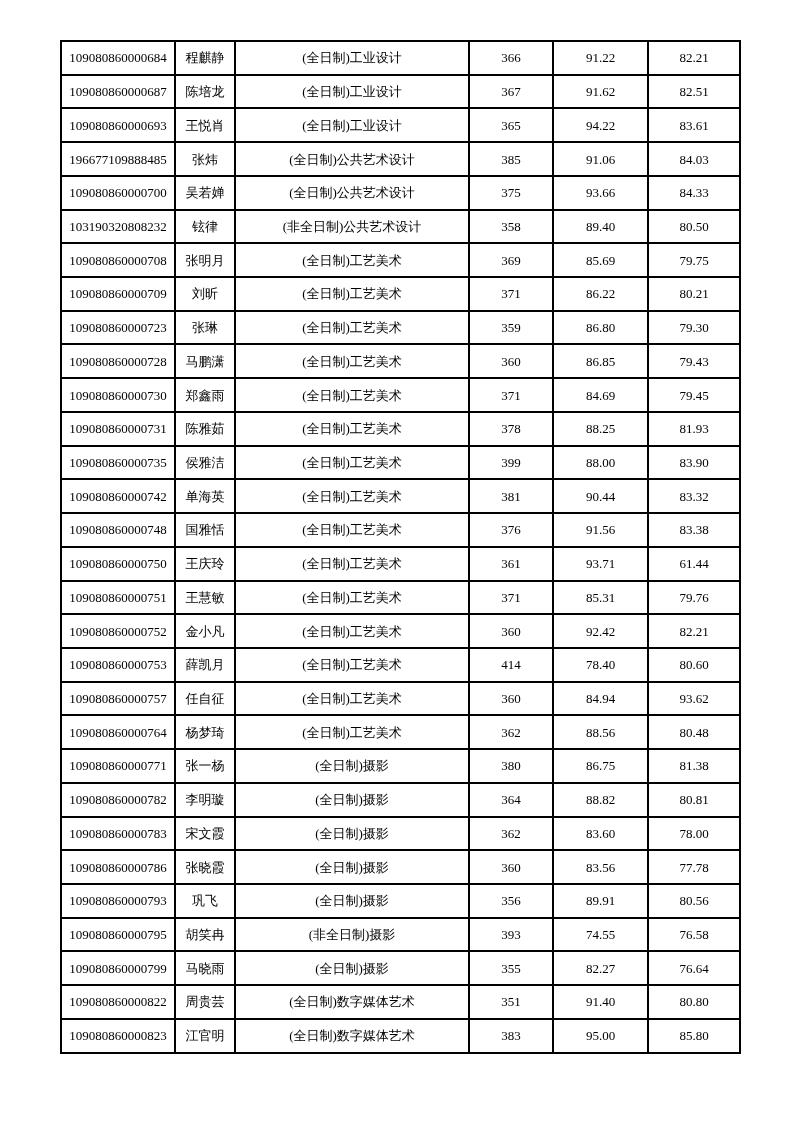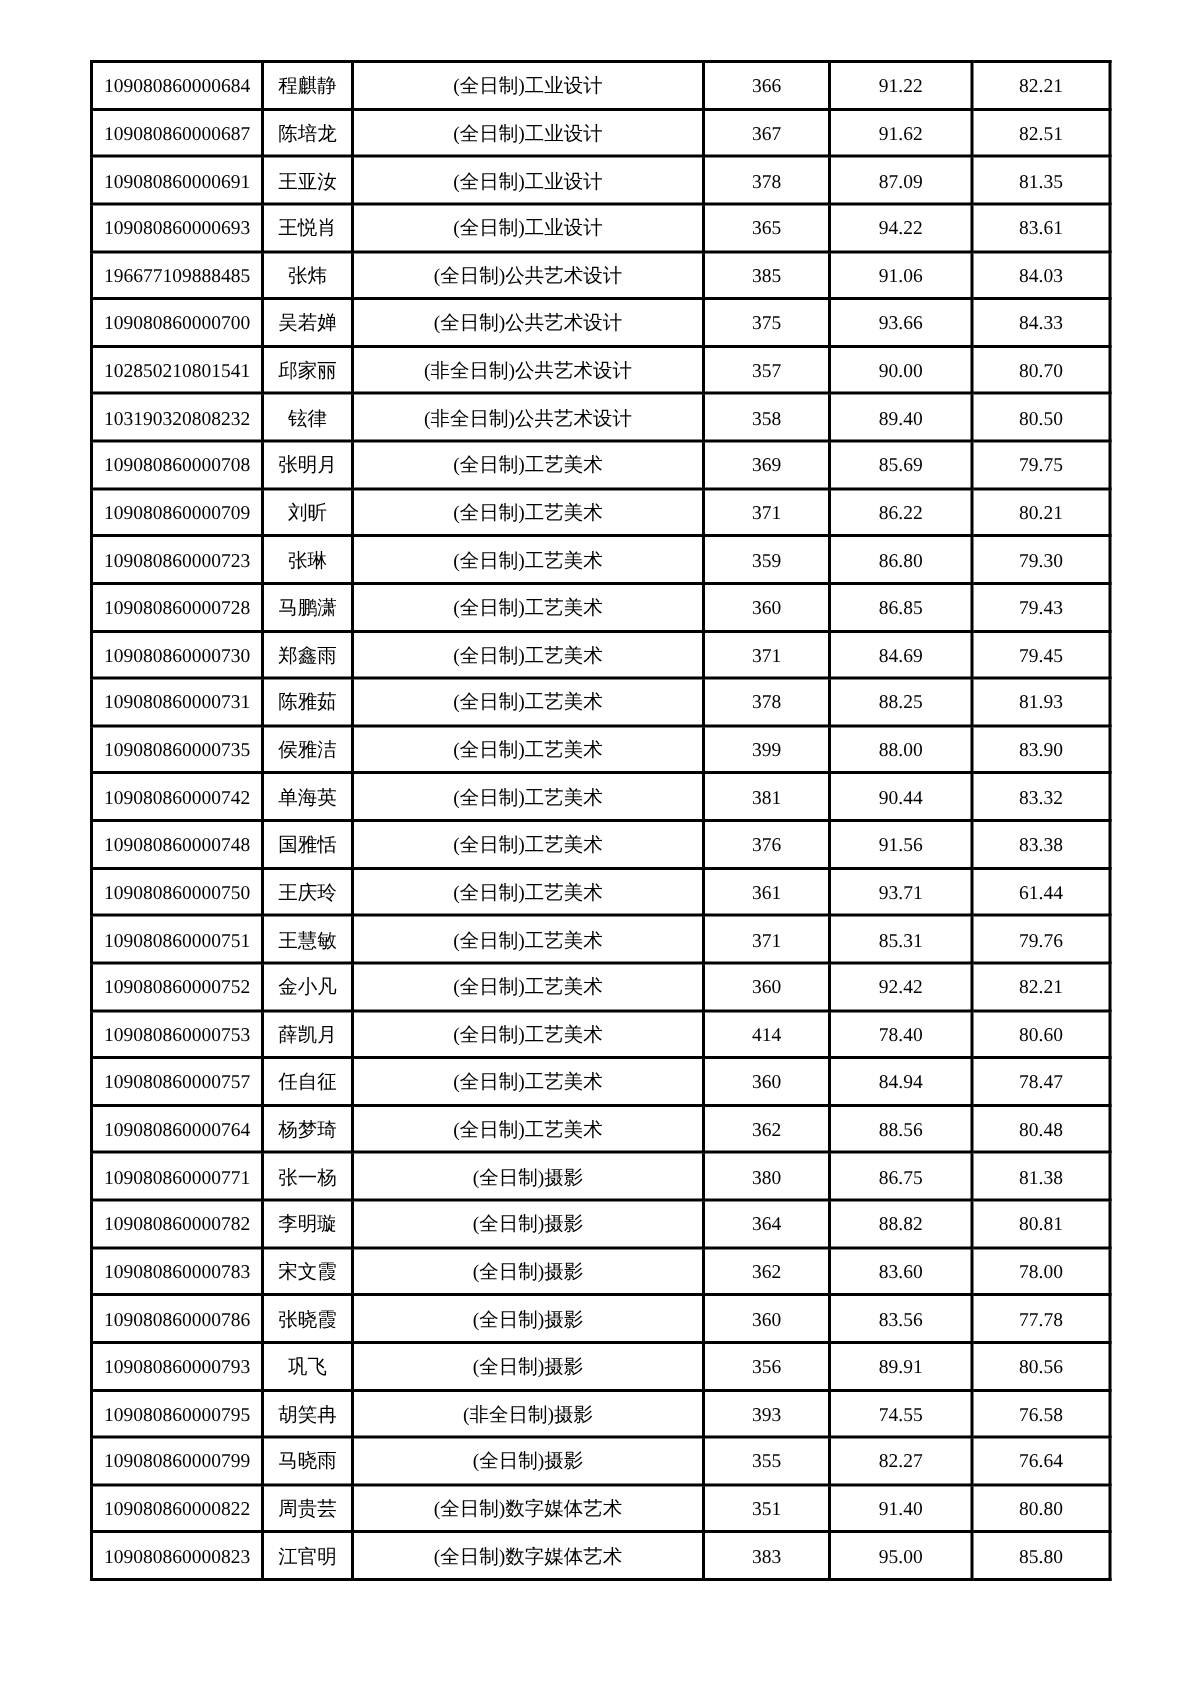--- a/index.html
+++ b/index.html
@@ -65,28 +65,20 @@
         </tr>
         <tr>
           <td class="col-id">109080860000687</td>
           <td class="col-name">陈培龙</td>
           <td class="col-program">(全日制)工业设计</td>
           <td class="col-num">367</td>
           <td class="col-num">91.62</td>
           <td class="col-num">82.51</td>
         </tr>
         <tr>
-          <td class="col-id">109080860000691</td>
-          <td class="col-name">王亚汝</td>
-          <td class="col-program">(全日制)工业设计</td>
-          <td class="col-num">378</td>
-          <td class="col-num">87.09</td>
-          <td class="col-num">81.35</td>
-        </tr>
-        <tr>
           <td class="col-id">109080860000693</td>
           <td class="col-name">王悦肖</td>
           <td class="col-program">(全日制)工业设计</td>
           <td class="col-num">365</td>
           <td class="col-num">94.22</td>
           <td class="col-num">83.61</td>
         </tr>
         <tr>
           <td class="col-id">196677109888485</td>
           <td class="col-name">张炜</td>
@@ -97,28 +89,20 @@
         </tr>
         <tr>
           <td class="col-id">109080860000700</td>
           <td class="col-name">吴若婵</td>
           <td class="col-program">(全日制)公共艺术设计</td>
           <td class="col-num">375</td>
           <td class="col-num">93.66</td>
           <td class="col-num">84.33</td>
         </tr>
         <tr>
-          <td class="col-id">102850210801541</td>
-          <td class="col-name">邱家丽</td>
-          <td class="col-program">(非全日制)公共艺术设计</td>
-          <td class="col-num">357</td>
-          <td class="col-num">90.00</td>
-          <td class="col-num">80.70</td>
-        </tr>
-        <tr>
           <td class="col-id">103190320808232</td>
           <td class="col-name">铉律</td>
           <td class="col-program">(非全日制)公共艺术设计</td>
           <td class="col-num">358</td>
           <td class="col-num">89.40</td>
           <td class="col-num">80.50</td>
         </tr>
         <tr>
           <td class="col-id">109080860000708</td>
           <td class="col-name">张明月</td>
@@ -222,21 +206,21 @@
           <td class="col-num">414</td>
           <td class="col-num">78.40</td>
           <td class="col-num">80.60</td>
         </tr>
         <tr>
           <td class="col-id">109080860000757</td>
           <td class="col-name">任自征</td>
           <td class="col-program">(全日制)工艺美术</td>
           <td class="col-num">360</td>
           <td class="col-num">84.94</td>
-          <td class="col-num">78.47</td>
+          <td class="col-num">93.62</td>
         </tr>
         <tr>
           <td class="col-id">109080860000764</td>
           <td class="col-name">杨梦琦</td>
           <td class="col-program">(全日制)工艺美术</td>
           <td class="col-num">362</td>
           <td class="col-num">88.56</td>
           <td class="col-num">80.48</td>
         </tr>
         <tr>

